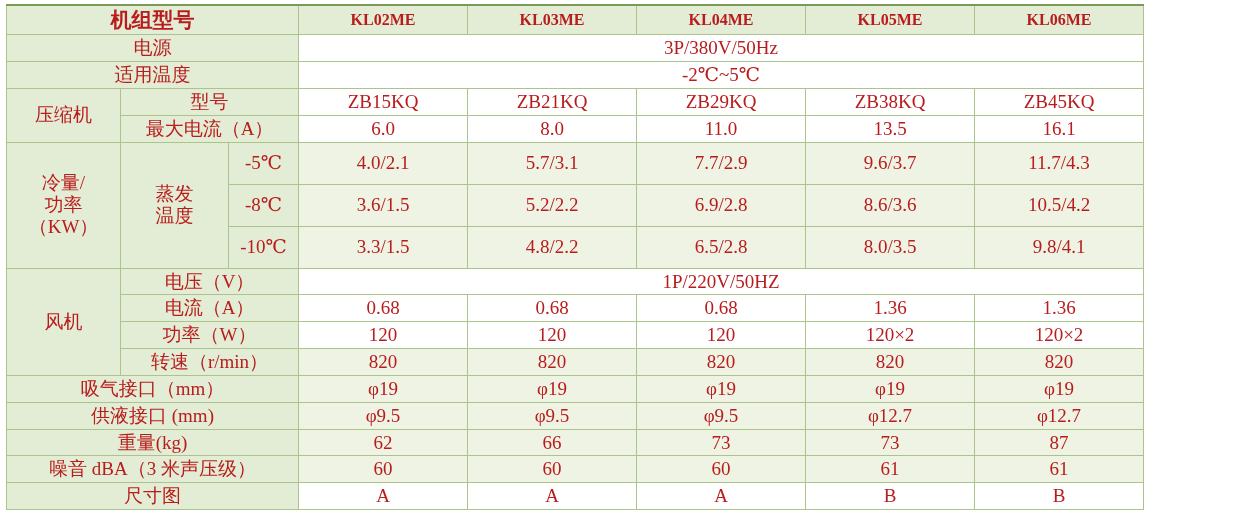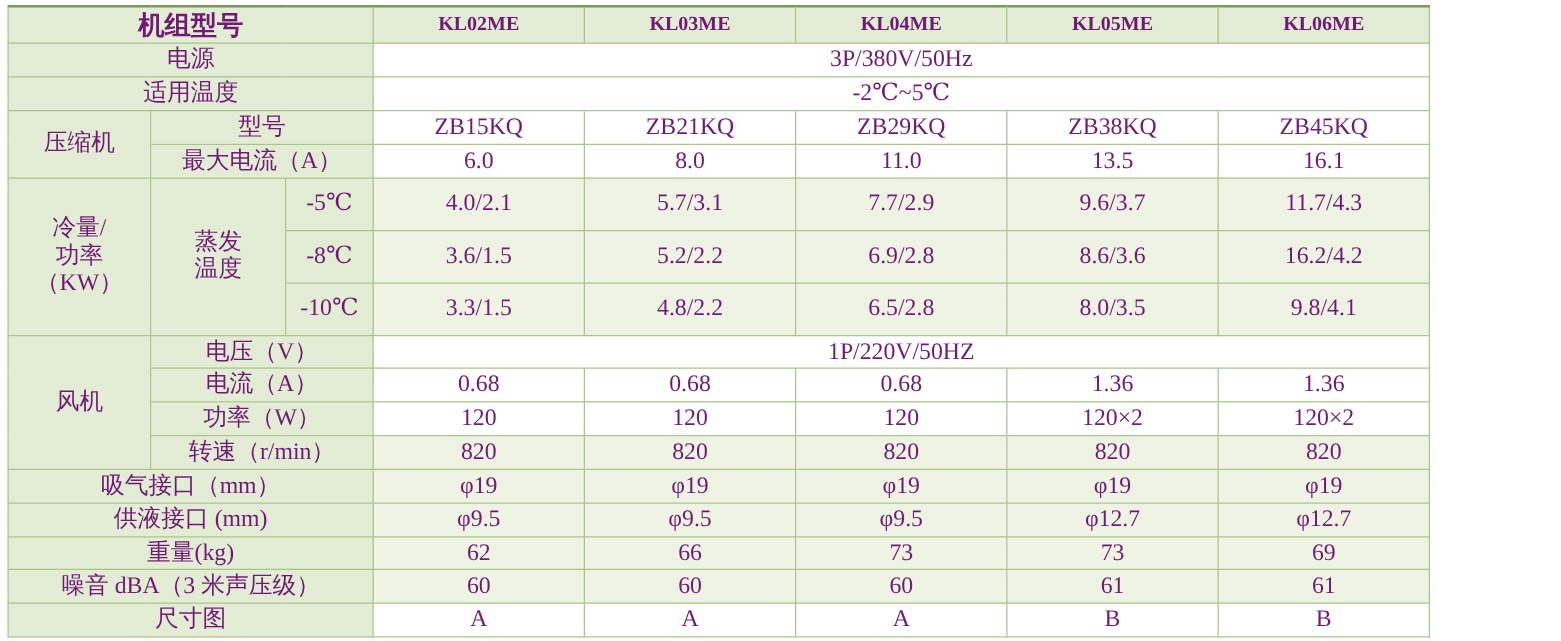--- a/index.html
+++ b/index.html
@@ -16,21 +16,21 @@
     box-sizing: border-box;
     padding: 4px 6px 4px 6px;
     background: #ffffff;
   }
   table.spec {
     border-collapse: collapse;
     table-layout: fixed;
     width: 1082px;
     height: 505px;
     font-size: 19px;
-    color: #701a75;
+    color: #b91c1c;
   }
   table.spec td, table.spec th {
     border: 1px solid #aac48c;
     text-align: center;
     vertical-align: middle;
     padding: 2px 3px;
     line-height: 1.15;
     font-weight: normal;
   }
   
@@ -142,21 +142,21 @@
         <td class="val shade">9.6/3.7</td>
         <td class="val shade">11.7/4.3</td>
       </tr>
 
       <tr class="tall">
         <td class="lbl-sub">-8℃</td>
         <td class="val shade">3.6/1.5</td>
         <td class="val shade">5.2/2.2</td>
         <td class="val shade">6.9/2.8</td>
         <td class="val shade">8.6/3.6</td>
-        <td class="val shade">16.2/4.2</td>
+        <td class="val shade">10.5/4.2</td>
       </tr>
 
       <tr class="tall">
         <td class="lbl-sub">-10℃</td>
         <td class="val shade">3.3/1.5</td>
         <td class="val shade">4.8/2.2</td>
         <td class="val shade">6.5/2.8</td>
         <td class="val shade">8.0/3.5</td>
         <td class="val shade">9.8/4.1</td>
       </tr>
@@ -211,21 +211,21 @@
         <td class="val shade">φ12.7</td>
         <td class="val shade">φ12.7</td>
       </tr>
 
       <tr>
         <td class="lbl" colspan="3">重量(kg)</td>
         <td class="val shade">62</td>
         <td class="val shade">66</td>
         <td class="val shade">73</td>
         <td class="val shade">73</td>
-        <td class="val shade">69</td>
+        <td class="val shade">87</td>
       </tr>
 
       <tr>
         <td class="lbl" colspan="3">噪音 dBA（3 米声压级）</td>
         <td class="val shade">60</td>
         <td class="val shade">60</td>
         <td class="val shade">60</td>
         <td class="val shade">61</td>
         <td class="val shade">61</td>
       </tr>

